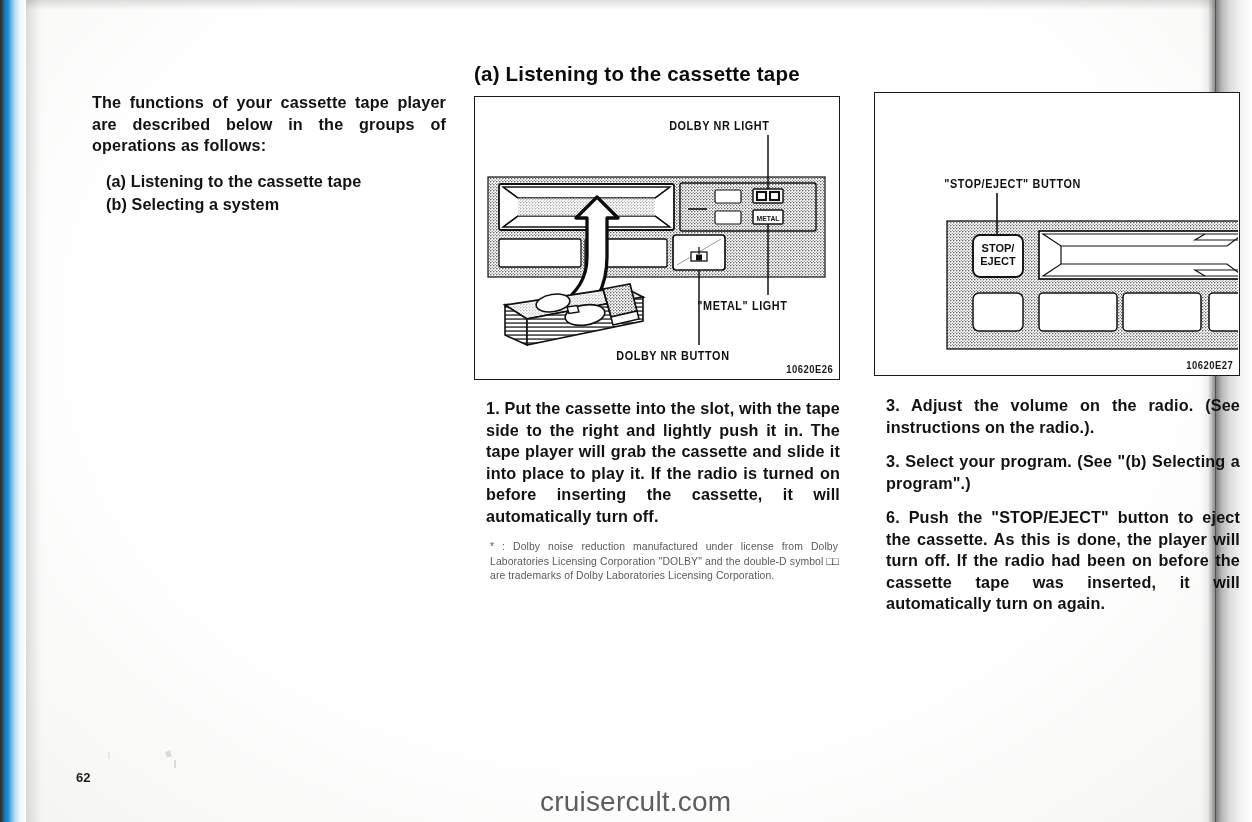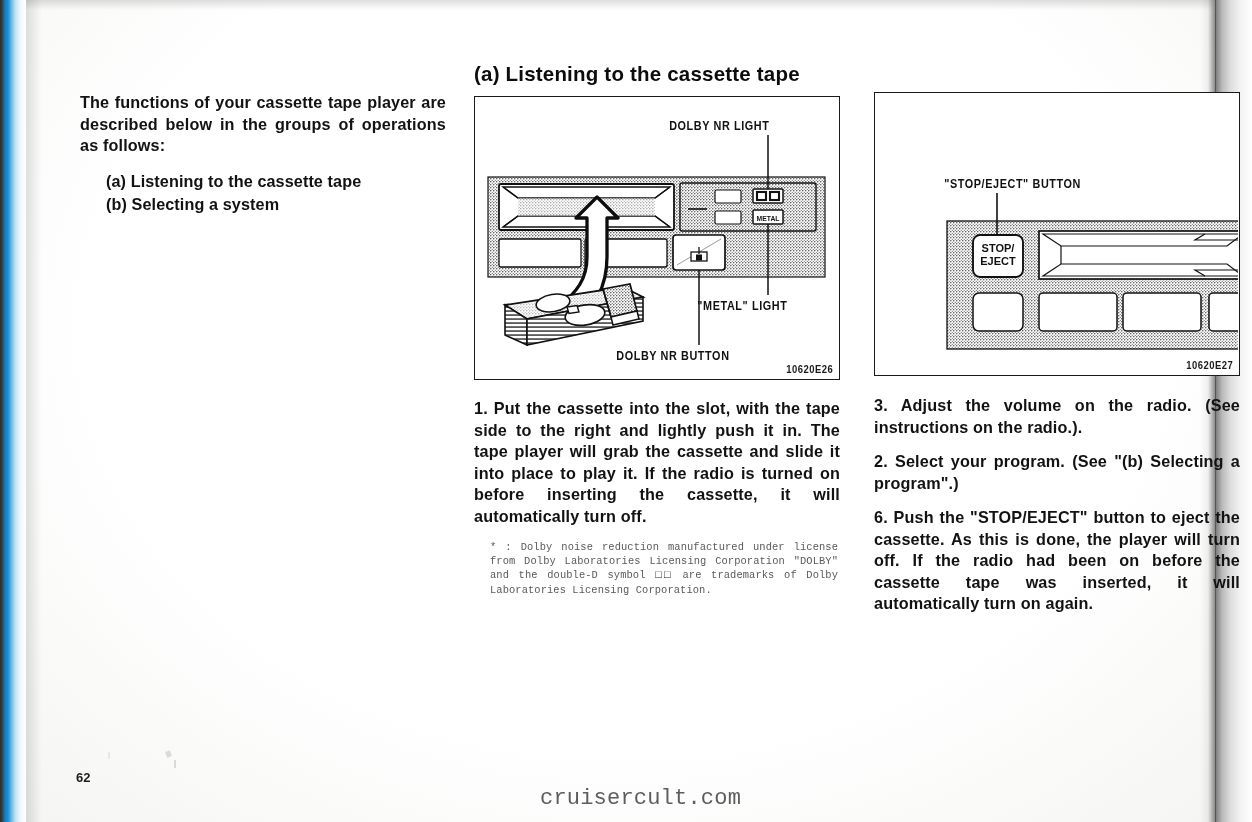--- a/index.html
+++ b/index.html
@@ -83,21 +83,21 @@
   #col-mid   { left: 474px; top: 62px;  width: 366px; }
   #col-right { left: 874px; top: 92px;  width: 366px; }
 
   
   .body-text {
     font-family: "Liberation Sans", sans-serif;
     font-size: 16.2px;
     line-height: 21.5px;
     letter-spacing: 0.15px;
     text-align: justify;
-    margin: 0 0 13px 0;
+    margin: 0 0 13px 12px;
     color: #121212;
     font-weight: 600;
   }
   .body-text.last { margin-bottom: 0; }
   .sub-list {
     margin: 0 0 13px 0;
     padding-left: 26px;
   }
   .sub-list p {
     margin: 0;
@@ -109,21 +109,21 @@
   }
   .heading {
     font-family: "Liberation Sans", sans-serif;
     font-size: 20.5px;
     font-weight: 700;
     letter-spacing: 0.2px;
     margin: 0 0 10px 0;
     color: #0c0c0c;
   }
   .footnote {
-    font-family: Liberation Mono, monospace;
+    font-family: Liberation Sans, sans-serif;
     font-size: 10.4px;
     line-height: 14.2px;
     color: #5a5a5a;
     text-align: justify;
     margin: 1px 0 0 16px;
     width: 348px;
     letter-spacing: 0.1px;
   }
   .footnote .dd {
     font-weight: 900;
@@ -169,22 +169,22 @@
     position: absolute;
     left: 76px; top: 770px;
     font-family: "Liberation Sans", sans-serif;
     font-size: 13px;
     font-weight: 600;
     color: #1d1d1d;
   }
   #watermark {
     position: absolute;
     left: 540px; top: 786px;
-    font-family: Liberation Mono, monospace;
-    font-size: 22px;
+    font-family: Liberation Sans, sans-serif;
+    font-size: 28px;
     font-weight: 400;
     letter-spacing: 0.2px;
     color: #5d5d5d;
   }
   .speck {
     position: absolute;
     background: #cfcfcf;
     opacity: 0.75;
   }
 </style>
@@ -376,21 +376,21 @@
         </g>
       </svg>
 
       <div class="fig-label" style="left:58px; top:84px;">"STOP/EJECT" BUTTON</div>
 
       <div class="fig-code">10620E27</div>
     </div>
 
     <div style="margin-top:19px;">
       <p class="body-text">3. Adjust the volume on the radio. (See instructions on the radio.).</p>
-      <p class="body-text">2. Select your program. (See "(b) Selecting a program".)</p>
+      <p class="body-text">3. Select your program. (See "(b) Selecting a program".)</p>
       <p class="body-text last">6. Push the "STOP/EJECT" button to eject the cassette. As this is done, the player will turn off. If the radio had been on before the cassette tape was inserted, it will automatically turn on again.</p>
     </div>
   </div>
 
   <div id="page-number">62</div>
   <div id="watermark">cruisercult.com</div>
 
 </div>
 
 </body></html>

